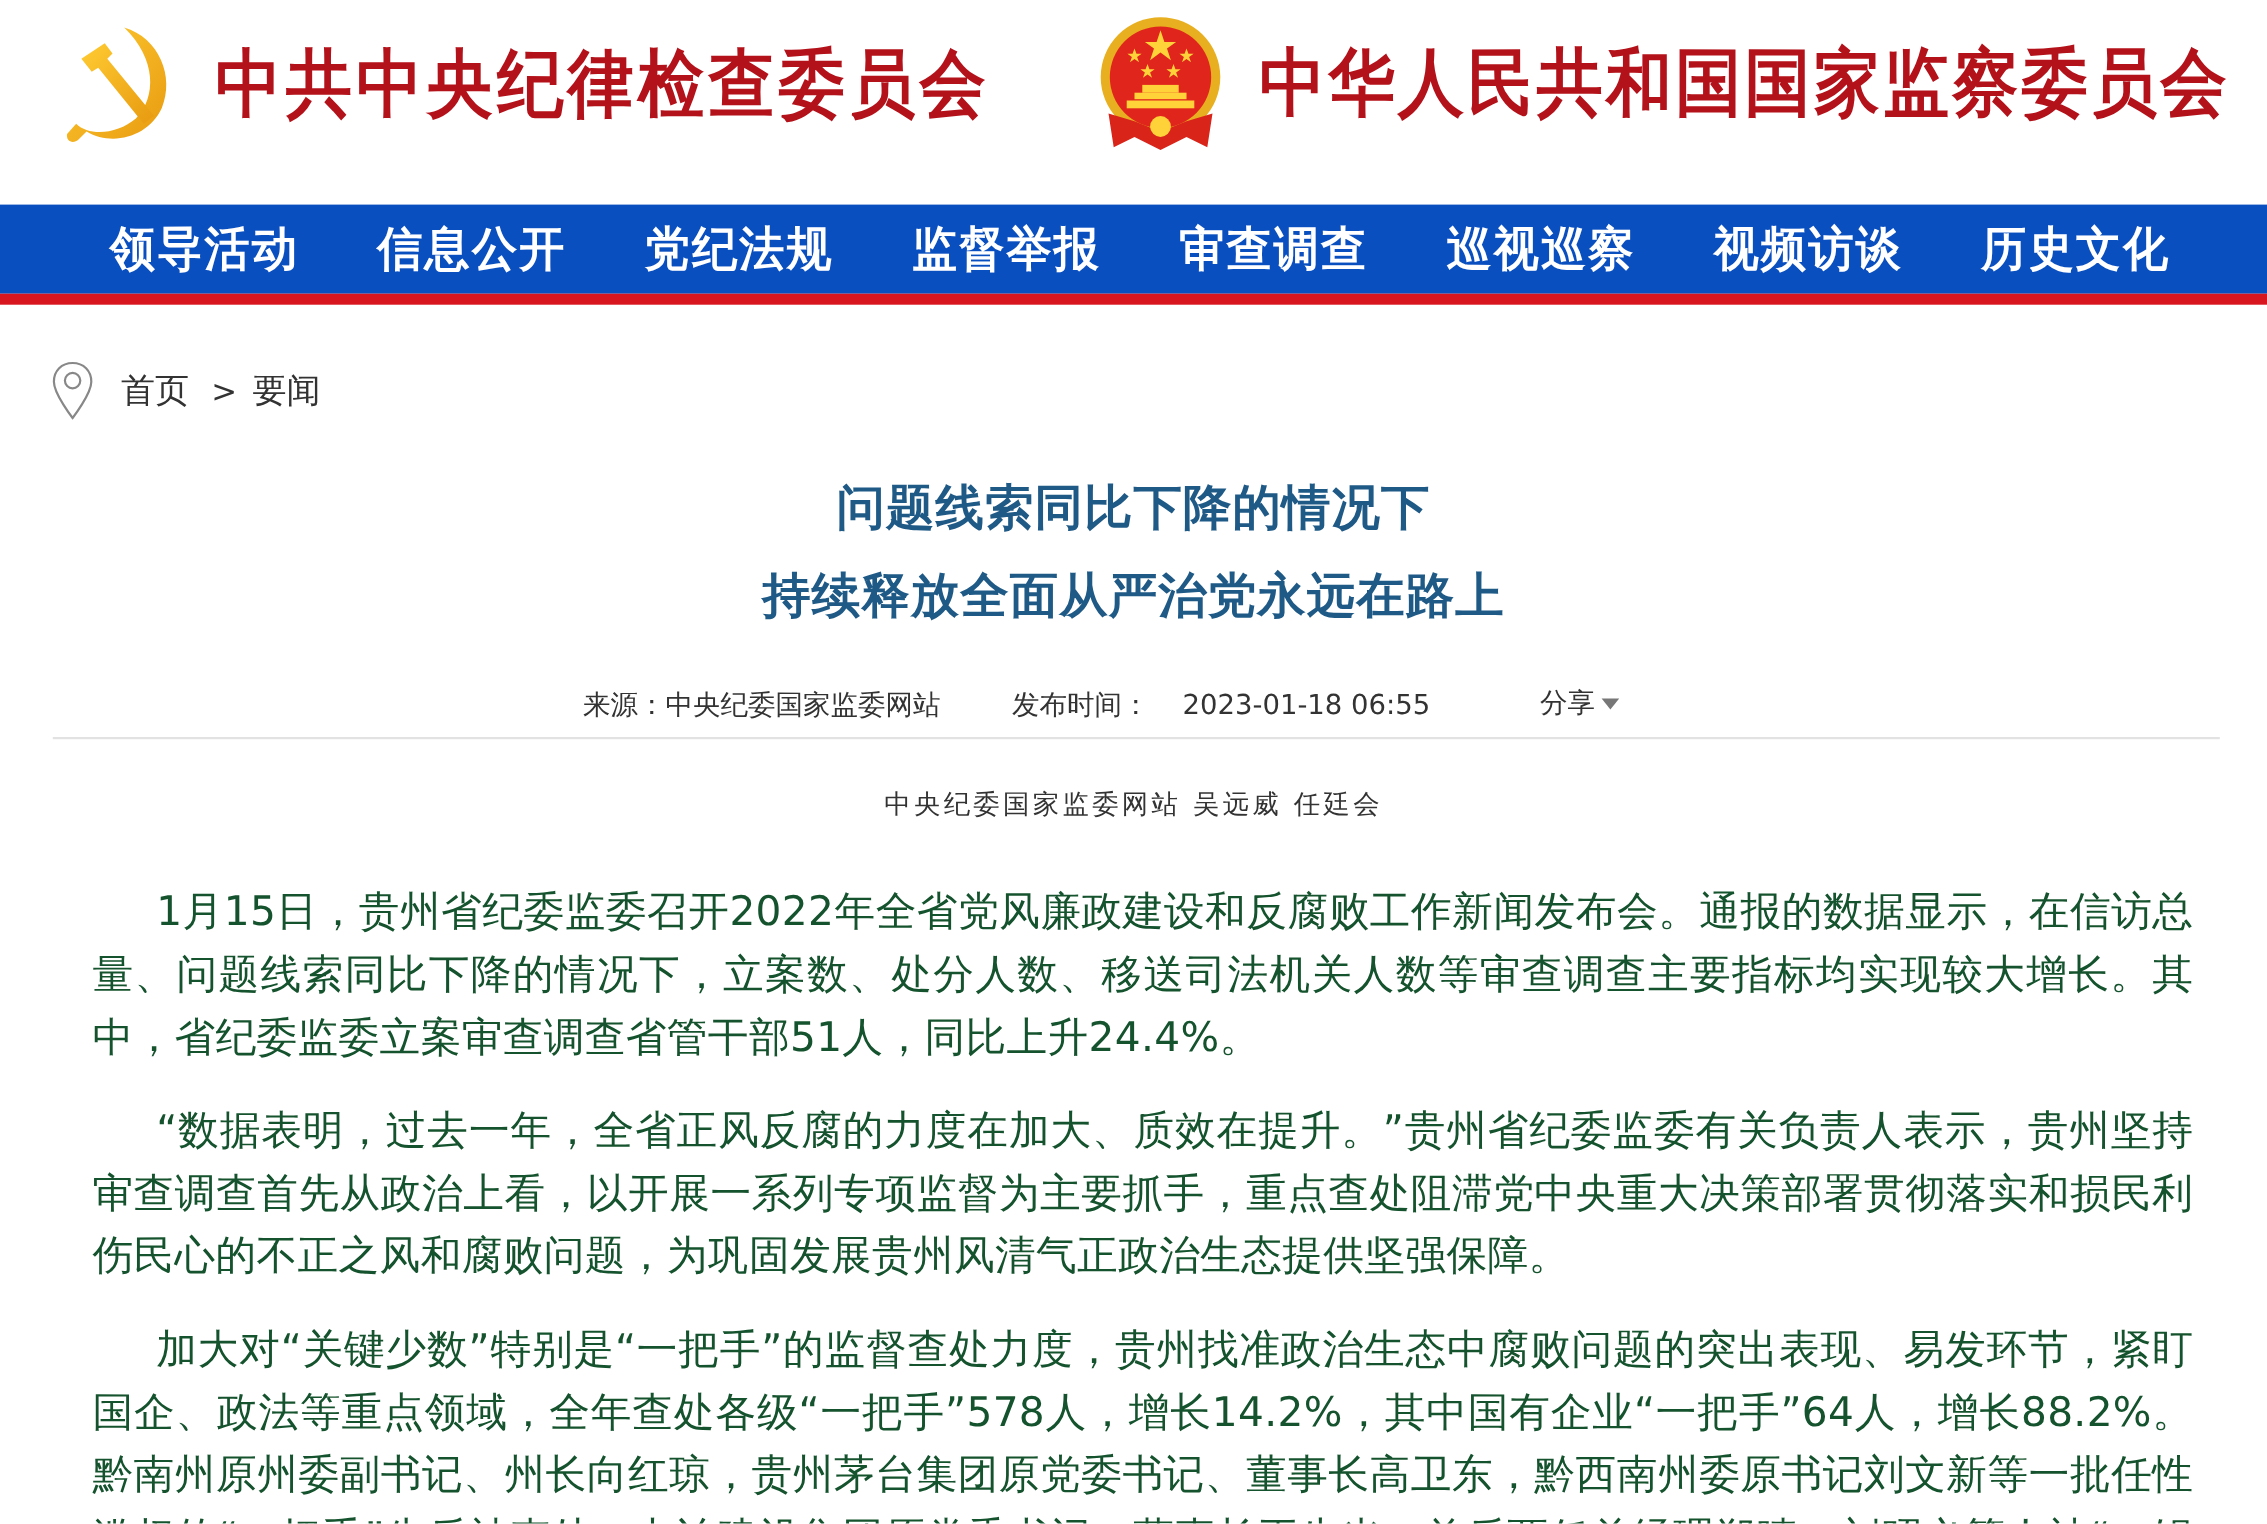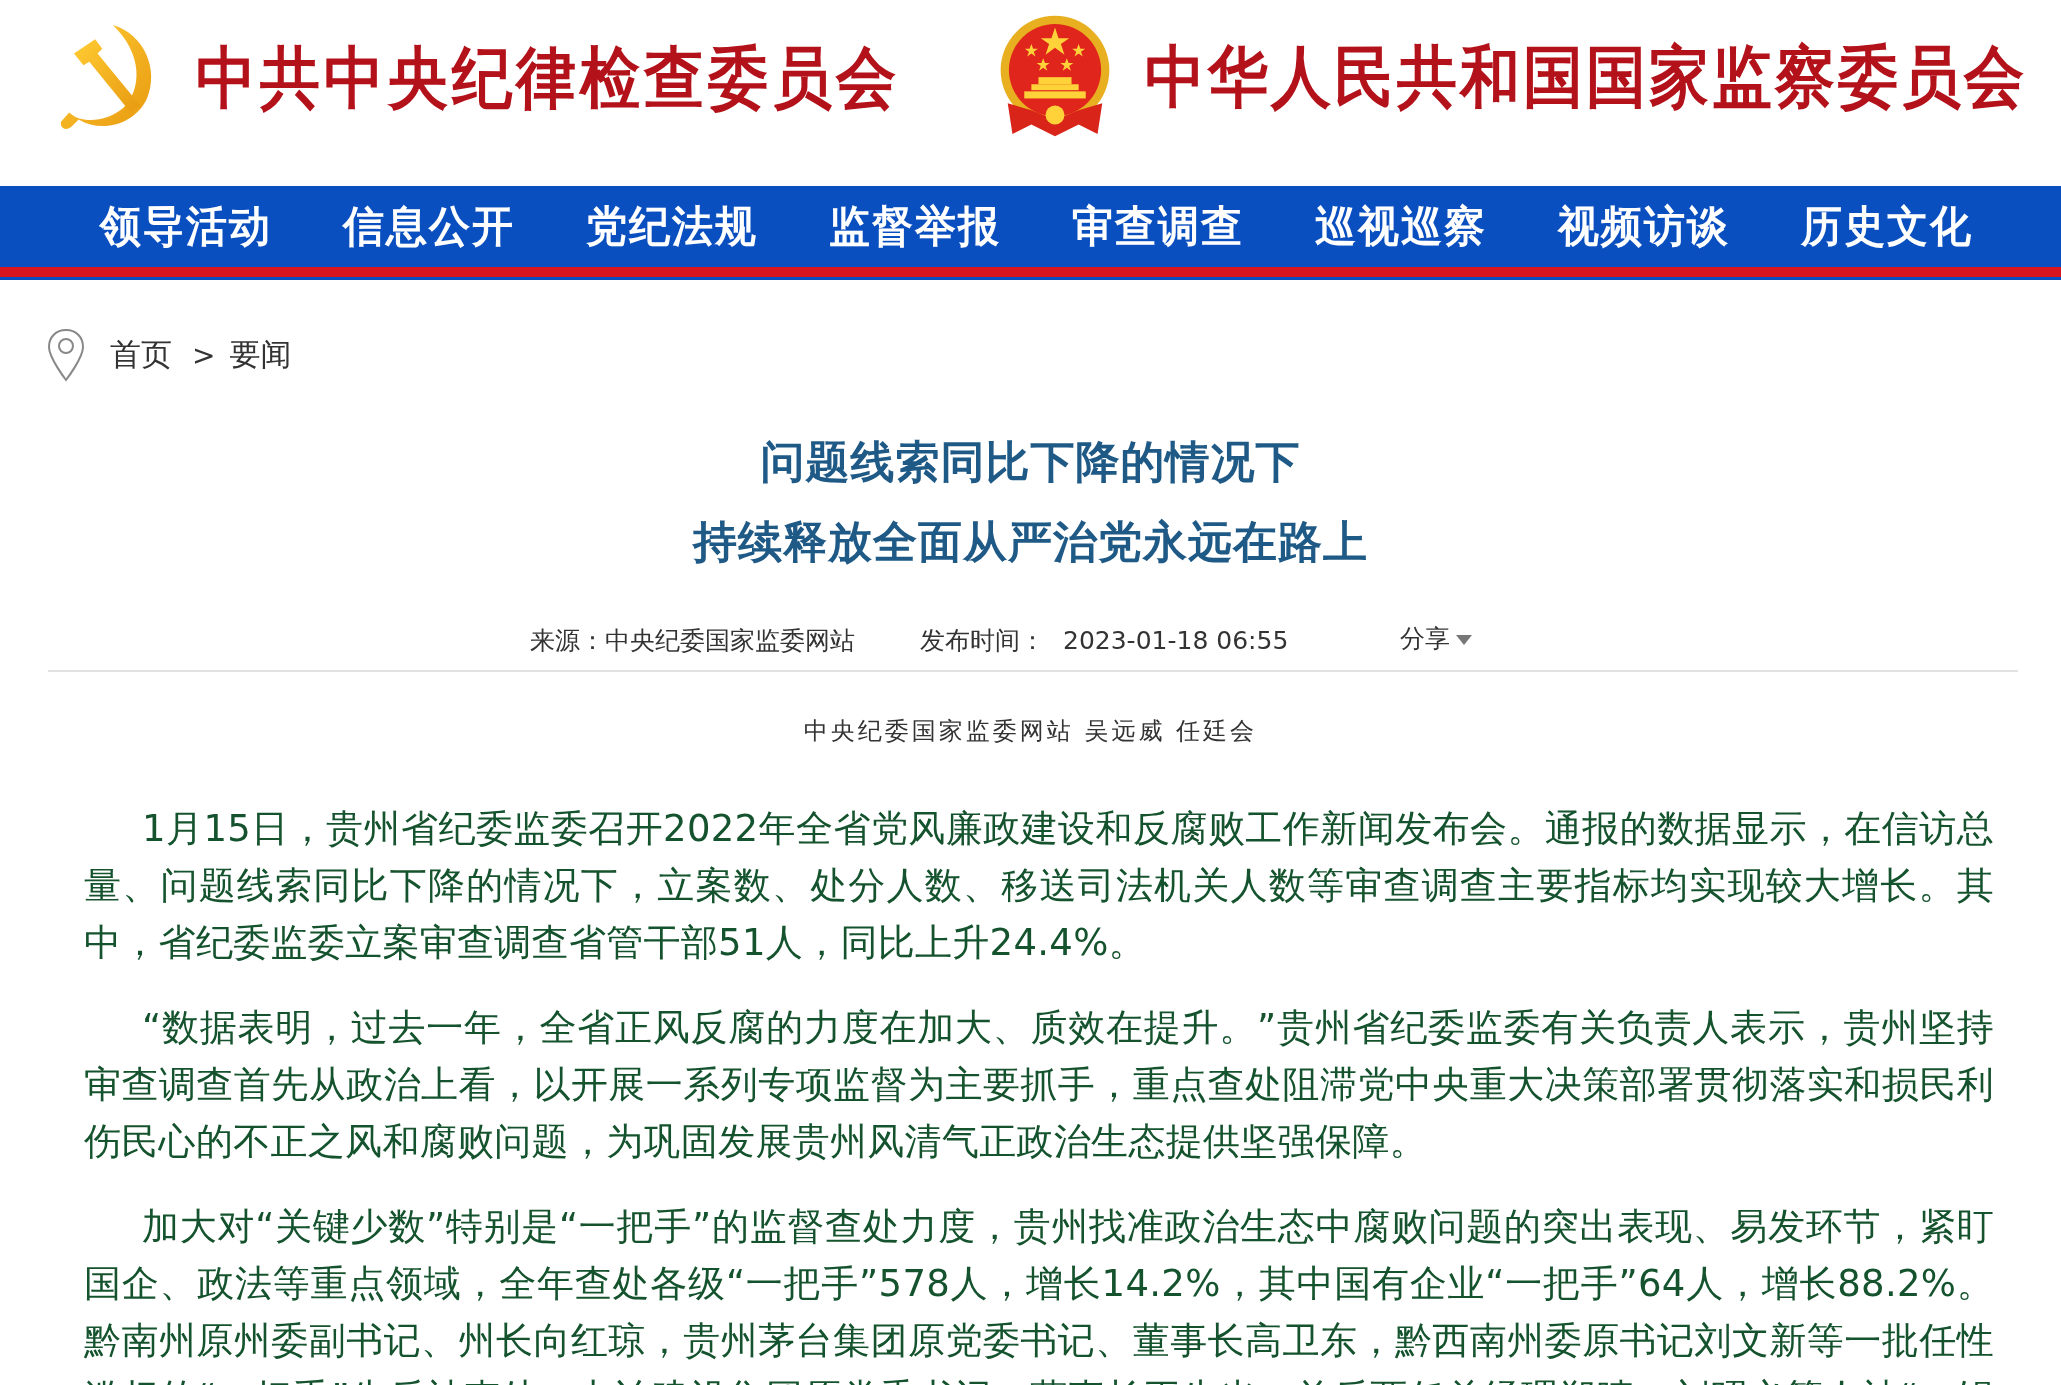--- a/index.html
+++ b/index.html
@@ -11,21 +11,21 @@
   .logo-left { left:48px; top:12px; height:130px; }
   .logo-right { left:995px; top:8px; height:135px; }
   .emblem-party { width:118px; height:118px; }
   .emblem-state { width:120px; height:130px; }
   .site-name { font-family:"DejaVu Serif","Liberation Serif",serif; font-weight:bold;
                color:#b4121a; font-size:60px; letter-spacing:4px; margin-left:30px; line-height:1;
                transform:scaleY(1.12); }
   .logo-right .site-name { margin-left:30px; letter-spacing:3px; }
 
   
-  .nav { position:absolute; left:0; top:186px; width:2061px; height:94px; background:#0a4fbf;
+  .nav { position:absolute; left:0; top:186px; width:2061px; height:81px; background:#0a4fbf;
          display:flex; align-items:center; }
   .nav-stripe { position:absolute; left:0; top:267px; width:2061px; height:10px; background:#d7161f; }
   .nav-item { position:absolute; top:0; height:81px; display:flex; align-items:center;
               color:#fff; font-family:"DejaVu Serif","Liberation Serif",serif; font-weight:bold;
               font-size:41px; letter-spacing:2px; cursor:pointer; white-space:nowrap;
               transform:scaleY(1.05); }
 
   
   .breadcrumb { position:absolute; left:46px; top:330px; height:50px; display:flex; align-items:center;
                 font-size:31px; color:#333; }
@@ -36,21 +36,21 @@
   
   .title { position:absolute; left:0; width:2061px; text-align:center; color:#1f5a87;
            font-weight:bold; font-size:44px; line-height:1; letter-spacing:1px; }
   .title-1 { top:440px; }
   .title-2 { top:520px; }
 
   
   .meta { position:absolute; top:620px; left:0; width:1642px; height:40px; font-size:25px; color:#333; }
   .meta-source { position:absolute; left:530px; top:4px; }
   .meta-time { position:absolute; left:920px; top:4px; }
-  .meta-time-value { margin-left:18px; }
+  .meta-time-value { margin-left:30px; }
   .share { position:absolute; left:1400px; top:2px; cursor:pointer; display:flex; align-items:center; }
   .share-caret { width:0; height:0; border-left:8px solid transparent; border-right:8px solid transparent;
                  border-top:10px solid #777; margin-left:6px; margin-top:2px; }
   .divider { position:absolute; left:48px; top:670px; width:1970px; height:2px; background:#e2e2e2; }
 
   
   .byline { position:absolute; top:715px; left:0; width:2061px; text-align:center;
             font-family:"DejaVu Serif","Liberation Serif",serif; font-size:24px; color:#333; letter-spacing:3px; }
 
   

